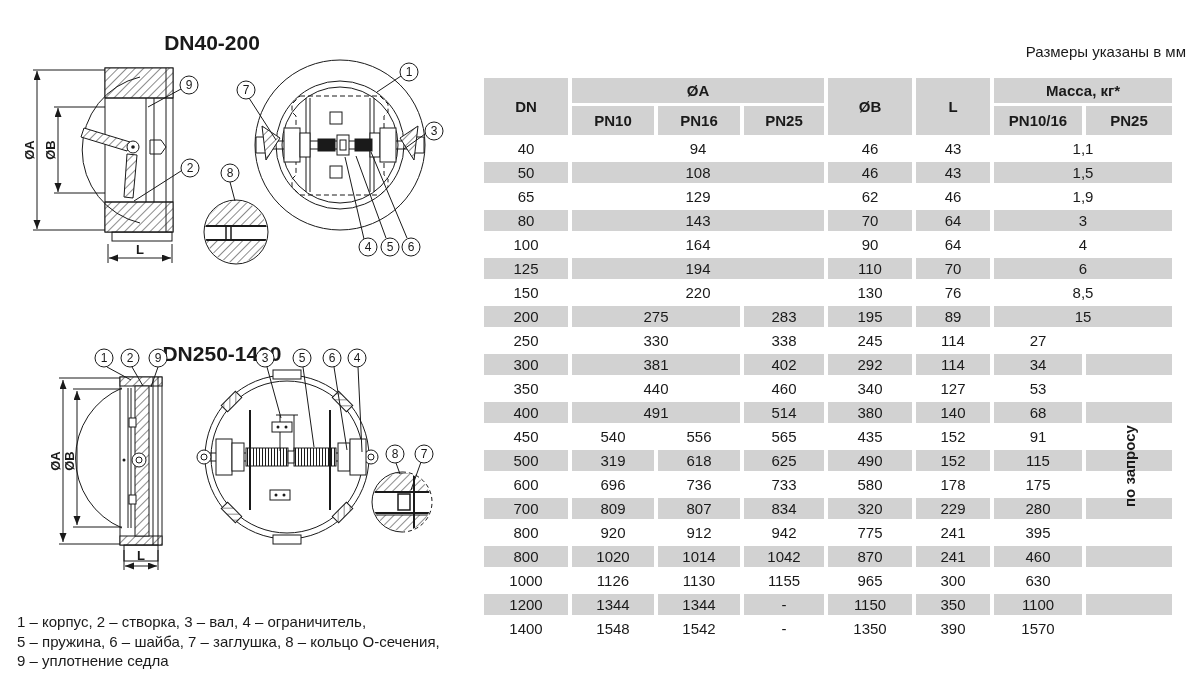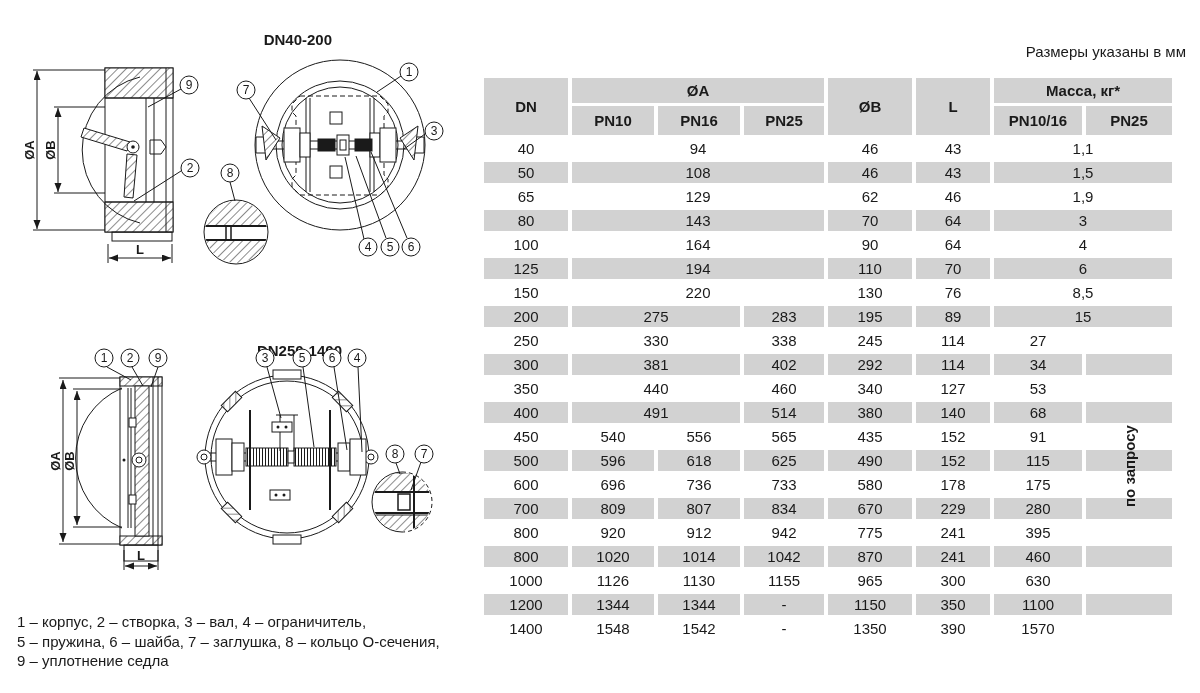--- a/index.html
+++ b/index.html
@@ -1,20 +1,20 @@
 <!DOCTYPE html>
 <html style="--shade: #d2d2d2; --ink: #1a1a1a;"><head>
 <meta charset="utf-8">
 <style>
   html,body { margin:0; padding:0; background:#fff; }
   .page { position:relative; width:1200px; height:693px; background:#ffffff;
           font-family:"Liberation Sans", sans-serif; color:var(--ink,#1a1a1a); overflow:hidden; }
 
-  .diagram-title { position:absolute; width:240px; text-align:right;
-                   font-weight:bold; font-size:15px; }
+  .diagram-title { position:absolute; width:240px; text-align:center;
+                   font-weight:bold; font-size:21px; }
   #title1 { left:92px;  top:31px; }
   #title2 { left:102px; top:324px;margin-top:18px; }
 
   svg.draw { position:absolute; left:0; }
   #svg1 { top:50px; }
   #svg2 { top:340px; }
 
   .legend { position:absolute; left:17px; top:612px; font-size:15px; line-height:19.5px; }
 
   .note { position:absolute; top:43px; right:14px; font-weight:normal; font-size:15px; }
@@ -483,21 +483,21 @@
           <td>540</td>
           <td>556</td>
           <td>565</td>
           <td>435</td>
           <td>152</td>
           <td>91</td>
           <td></td>
         </tr>
         <tr class="shade">
           <td>500</td>
-          <td>596</td>
+          <td>319</td>
           <td>618</td>
           <td>625</td>
           <td>490</td>
           <td>152</td>
           <td>115</td>
           <td></td>
         </tr>
         <tr>
           <td>600</td>
           <td>696</td>
@@ -506,21 +506,21 @@
           <td>580</td>
           <td>178</td>
           <td>175</td>
           <td></td>
         </tr>
         <tr class="shade">
           <td>700</td>
           <td>809</td>
           <td>807</td>
           <td>834</td>
-          <td>670</td>
+          <td>320</td>
           <td>229</td>
           <td>280</td>
           <td></td>
         </tr>
         <tr>
           <td>800</td>
           <td>920</td>
           <td>912</td>
           <td>942</td>
           <td>775</td>

